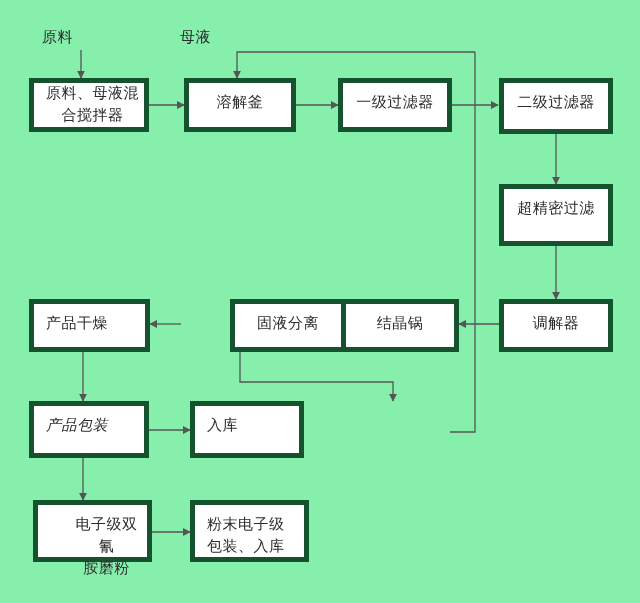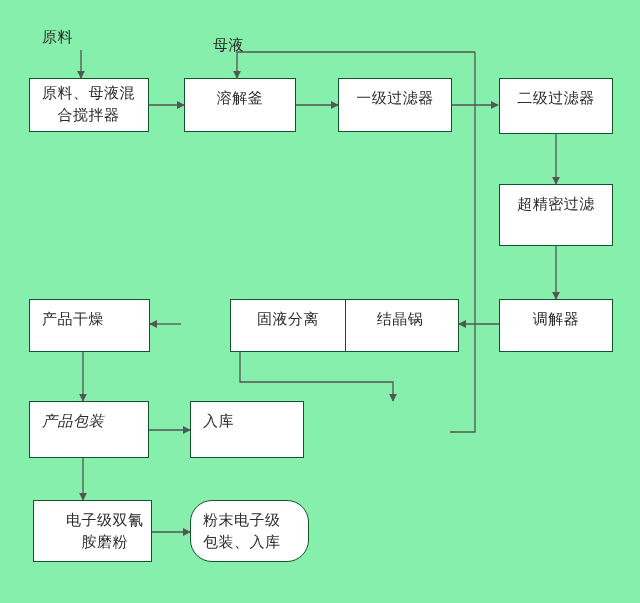--- a/index.html
+++ b/index.html
@@ -22,21 +22,21 @@
     position: absolute;
     left: 0;
     top: 0;
     width: 640px;
     height: 603px;
     pointer-events: none;
   }
   .node {
     position: absolute;
     box-sizing: border-box;
-    border: 1px solid #14532d;
+    border: 5px solid #14532d;
     background: #ffffff;
     display: flex;
     align-items: center;
     justify-content: center;
     text-align: center;
     color: #2b2b2b;
     font-size: 15px;
     line-height: 1.45;
     letter-spacing: 0.5px;
     padding: 2px 4px;
@@ -104,21 +104,21 @@
 
       <path d="M 83 458 L 83 500"></path>
 
       <path d="M 152 532 L 190 532"></path>
     </g>
 
     <path d="M 450 432 L 475 432 L 475 52" stroke="#555555" stroke-width="1.3" fill="none"></path>
   </svg>
 
   <div class="free-label" style="left:42px; top:28px;">原料</div>
-  <div class="free-label" style="left:180px; top:36px;margin-left:33px;">母液</div>
+  <div class="free-label" style="left:180px; top:28px;">母液</div>
 
   <div class="node leftish" style="left:29px; top:78px; width:120px; height:54px;">
     <span class="node-label">原料、母液混
 合搅拌器</span>
   </div>
 
   <div class="node topalign" style="left:184px; top:78px; width:112px; height:54px;">
     <span class="node-label">溶解釜</span>
   </div>
 
@@ -157,18 +157,18 @@
   <div class="node topalign leftish" style="left:190px; top:401px; width:114px; height:57px;">
     <span class="node-label">入库</span>
   </div>
 
 
   <div class="node topalign leftish" style="left:33px; top:500px; width:119px; height:62px;padding-left:32px;">
     <span class="node-label">电子级双氰
 胺磨粉</span>
   </div>
 
-  <div class="node topalign leftish" style="left:190px; top:500px; width:119px; height:62px;border-radius:22px;">
+  <div class="node topalign leftish" style="left:190px; top:500px; width:119px; height:62px;">
     <span class="node-label">粉末电子级
 包装、入库</span>
   </div>
 
 </div>
 
 </body></html>

